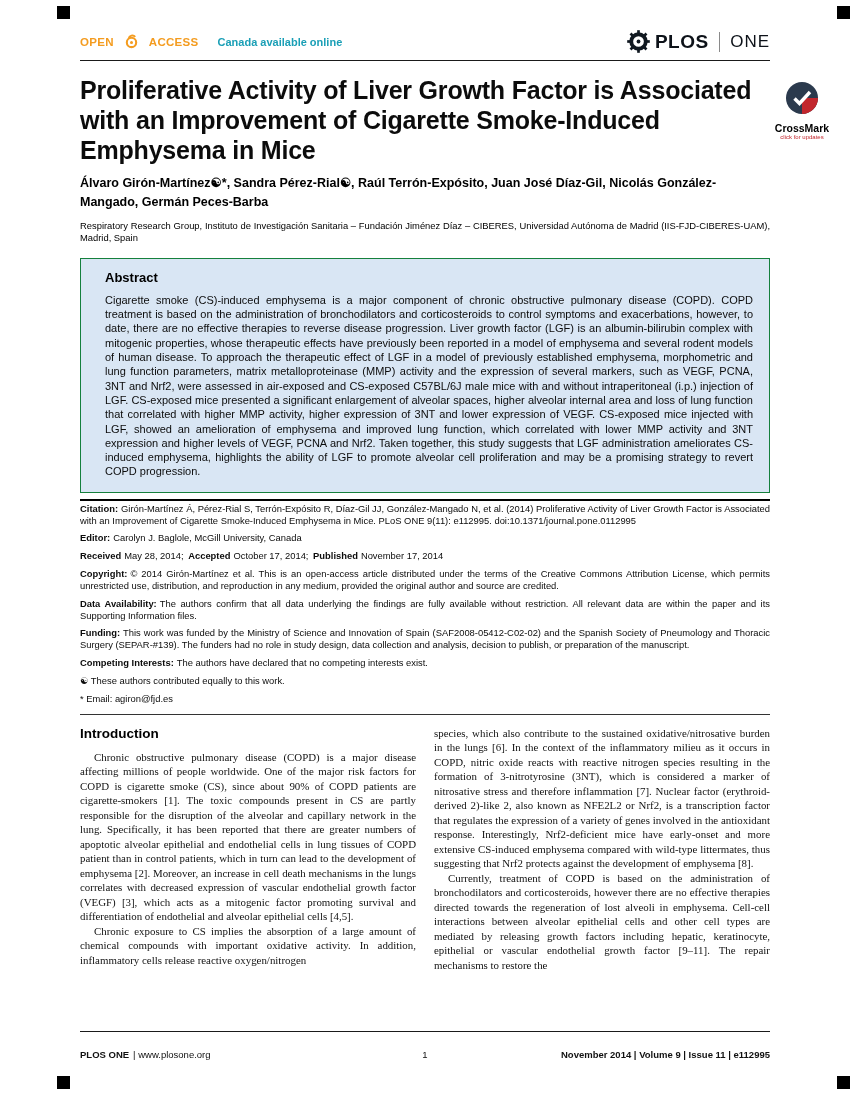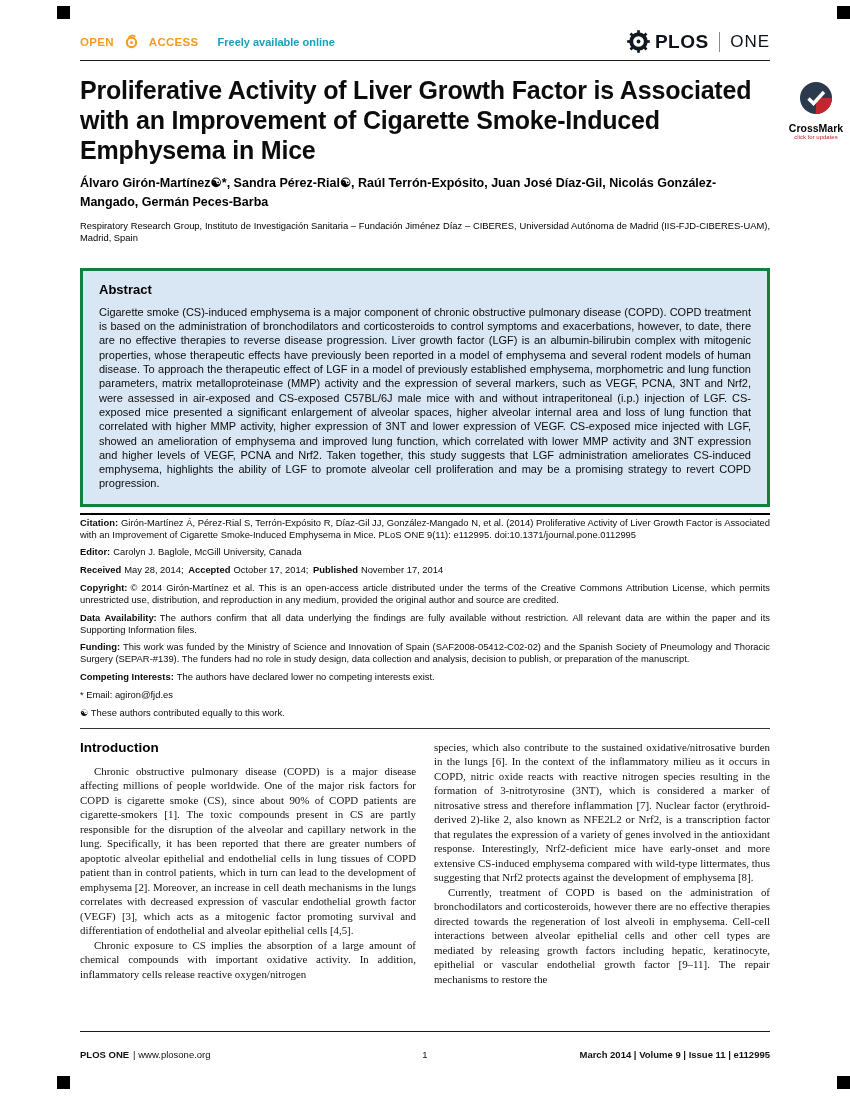--- a/index.html
+++ b/index.html
@@ -28,28 +28,28 @@
   .oa-icon { margin:0 1px; }
   .freely { margin-left:10px; font-weight:bold; font-size:11px; color:var(--freely_teal, #1A9FB6); }
   .plos-logo { display:flex; align-items:center; gap:5px; }
   .plos-word { font-weight:bold; font-size:19px; letter-spacing:0.5px; color:#0d1219; }
   .logo-divider { display:inline-block; width:1.5px; height:20px; background:#8a8a8a; margin:0 5px; }
   .one-word { font-size:17px; letter-spacing:1px; color:#0d1219; }
   .header-rule { border:none; border-top:1.5px solid #1a1a1a; margin:7px 0 0 0; }
 
   
   h1.title { font-size:25px; line-height:1.2; font-weight:bold; margin:14px 0 0 0; letter-spacing:-0.2px; color:#0c0c0c; }
-  .crossmark { position:absolute; right:5px; top:80px; width:58px; text-align:center; cursor:pointer; }
+  .crossmark { position:absolute; right:19px; top:80px; width:58px; text-align:center; cursor:pointer; }
   .cm-label { font-size:10.5px; font-weight:bold; color:#000; margin-top:2px; }
   .cm-sub { font-size:6px; color:var(--crossmark_red, #C2272D); }
   .authors { margin-top:9px; font-size:12.5px; font-weight:bold; line-height:1.5; color:#000; }
   .affiliation { margin-top:8px; font-size:9.4px; line-height:1.35; color:#000; text-align:justify; }
 
   
-  .abstract-box { margin-top:23px; border:3px solid #15803d; background:var(--abstract_bg, #D9E6F4); padding:9px 16px 13px 16px; }
+  .abstract-box { margin-top:13px; border:1px solid #15803d; background:var(--abstract_bg, #D9E6F4); padding:9px 16px 13px 24px; }
   .abstract-box h2 { font-size:13px; margin:2px 0 8px 0; color:#000; }
   .abstract-box p { font-size:11px; line-height:1.3; text-align:justify; margin:0; color:#0c0c0c; }
 
   
   .meta-section { margin-top:6px; border-top:2px solid #000000; border-bottom:1px solid #333; padding:2px 0 3px 0; }
   .meta { font-size:9.4px; line-height:1.26; text-align:justify; margin:0 0 6px 0; color:#0c0c0c; }
   .meta b { margin-right:3px; }
   .meta b.mid { margin-left:2px; }
 
   
@@ -80,21 +80,21 @@
 
     <div class="topbar">
       <div class="oa">
         <span class="oa-open">OPEN</span>
         <svg class="oa-icon" width="15" height="15" viewBox="0 0 16 16">
           <circle cx="8" cy="9" r="5" fill="none" stroke="#F49C20" stroke-width="2.2"></circle>
           <path d="M5 5 A4 4 0 0 1 12 3" fill="none" stroke="#F49C20" stroke-width="2"></path>
           <circle cx="8" cy="9" r="1.6" fill="#F49C20"></circle>
         </svg>
         <span class="oa-access">ACCESS</span>
-        <span class="freely">Freely available online</span>
+        <span class="freely">Canada available online</span>
       </div>
       <div class="plos-logo">
         <svg width="23" height="23" viewBox="0 0 24 24">
           <g fill="#101820">
             <rect x="10.6" y="0.2" width="2.8" height="4.6"></rect>
             <rect x="10.6" y="0.2" width="2.8" height="4.6" transform="rotate(45 12 12)"></rect>
             <rect x="10.6" y="0.2" width="2.8" height="4.6" transform="rotate(90 12 12)"></rect>
             <rect x="10.6" y="0.2" width="2.8" height="4.6" transform="rotate(135 12 12)"></rect>
             <rect x="10.6" y="0.2" width="2.8" height="4.6" transform="rotate(180 12 12)"></rect>
             <rect x="10.6" y="0.2" width="2.8" height="4.6" transform="rotate(225 12 12)"></rect>
@@ -121,23 +121,23 @@
       <p>Cigarette smoke (CS)-induced emphysema is a major component of chronic obstructive pulmonary disease (COPD). COPD treatment is based on the administration of bronchodilators and corticosteroids to control symptoms and exacerbations, however, to date, there are no effective therapies to reverse disease progression. Liver growth factor (LGF) is an albumin-bilirubin complex with mitogenic properties, whose therapeutic effects have previously been reported in a model of emphysema and several rodent models of human disease. To approach the therapeutic effect of LGF in a model of previously established emphysema, morphometric and lung function parameters, matrix metalloproteinase (MMP) activity and the expression of several markers, such as VEGF, PCNA, 3NT and Nrf2, were assessed in air-exposed and CS-exposed C57BL/6J male mice with and without intraperitoneal (i.p.) injection of LGF. CS-exposed mice presented a significant enlargement of alveolar spaces, higher alveolar internal area and loss of lung function that correlated with higher MMP activity, higher expression of 3NT and lower expression of VEGF. CS-exposed mice injected with LGF, showed an amelioration of emphysema and improved lung function, which correlated with lower MMP activity and 3NT expression and higher levels of VEGF, PCNA and Nrf2. Taken together, this study suggests that LGF administration ameliorates CS-induced emphysema, highlights the ability of LGF to promote alveolar cell proliferation and may be a promising strategy to revert COPD progression.</p>
     </div>
 
     <div class="meta-section">
       <p class="meta"><b>Citation:</b><span>Girón-Martínez Á, Pérez-Rial S, Terrón-Expósito R, Díaz-Gil JJ, González-Mangado N, et al. (2014) Proliferative Activity of Liver Growth Factor is Associated with an Improvement of Cigarette Smoke-Induced Emphysema in Mice. PLoS ONE 9(11): e112995. doi:10.1371/journal.pone.0112995</span></p>
       <p class="meta"><b>Editor:</b><span>Carolyn J. Baglole, McGill University, Canada</span></p>
       <p class="meta"><b>Received</b><span>May 28, 2014;</span> <b class="mid">Accepted</b><span>October 17, 2014;</span> <b class="mid">Published</b><span>November 17, 2014</span></p>
       <p class="meta"><b>Copyright:</b><span>© 2014 Girón-Martínez et al. This is an open-access article distributed under the terms of the Creative Commons Attribution License, which permits unrestricted use, distribution, and reproduction in any medium, provided the original author and source are credited.</span></p>
       <p class="meta"><b>Data Availability:</b><span>The authors confirm that all data underlying the findings are fully available without restriction. All relevant data are within the paper and its Supporting Information files.</span></p>
       <p class="meta"><b>Funding:</b><span>This work was funded by the Ministry of Science and Innovation of Spain (SAF2008-05412-C02-02) and the Spanish Society of Pneumology and Thoracic Surgery (SEPAR-#139). The funders had no role in study design, data collection and analysis, decision to publish, or preparation of the manuscript.</span></p>
-      <p class="meta"><b>Competing Interests:</b><span>The authors have declared lower no competing interests exist.</span></p>
+      <p class="meta"><b>Competing Interests:</b><span>The authors have declared that no competing interests exist.</span></p>
+      <p class="meta">☯ These authors contributed equally to this work.</p>
       <p class="meta">* Email: agiron@fjd.es</p>
-      <p class="meta">☯ These authors contributed equally to this work.</p>
     </div>
 
     <div class="body-cols">
       <div class="col">
         <h3 class="section">Introduction</h3>
         <p class="bodytext indent">Chronic obstructive pulmonary disease (COPD) is a major disease affecting millions of people worldwide. One of the major risk factors for COPD is cigarette smoke (CS), since about 90% of COPD patients are cigarette-smokers [1]. The toxic compounds present in CS are partly responsible for the disruption of the alveolar and capillary network in the lung. Specifically, it has been reported that there are greater numbers of apoptotic alveolar epithelial and endothelial cells in lung tissues of COPD patient than in control patients, which in turn can lead to the development of emphysema [2]. Moreover, an increase in cell death mechanisms in the lungs correlates with decreased expression of vascular endothelial growth factor (VEGF) [3], which acts as a mitogenic factor promoting survival and differentiation of endothelial and alveolar epithelial cells [4,5].</p>
         <p class="bodytext indent">Chronic exposure to CS implies the absorption of a large amount of chemical compounds with important oxidative activity. In addition, inflammatory cells release reactive oxygen/nitrogen</p>
       </div>
       <div class="col">
         <p class="bodytext">species, which also contribute to the sustained oxidative/nitrosative burden in the lungs [6]. In the context of the inflammatory milieu as it occurs in COPD, nitric oxide reacts with reactive nitrogen species resulting in the formation of 3-nitrotyrosine (3NT), which is considered a marker of nitrosative stress and therefore inflammation [7]. Nuclear factor (erythroid-derived 2)-like 2, also known as NFE2L2 or Nrf2, is a transcription factor that regulates the expression of a variety of genes involved in the antioxidant response. Interestingly, Nrf2-deficient mice have early-onset and more extensive CS-induced emphysema compared with wild-type littermates, thus suggesting that Nrf2 protects against the development of emphysema [8].</p>
@@ -153,16 +153,16 @@
       <path d="M18 18 L34 18 A16 16 0 0 1 18 34 Z" fill="#C2272D"></path>
       <path d="M10.5 18.5 l5 5 L26 12" stroke="#ffffff" stroke-width="3.4" fill="none"></path>
     </svg>
     <div class="cm-label">CrossMark</div>
     <div class="cm-sub">click for updates</div>
   </div>
 
   <div class="footer">
     <span class="f-left"><b>PLOS ONE</b><span>| www.plosone.org</span></span>
     <span class="f-center">1</span>
-    <span class="f-right">March 2014 | Volume 9 | Issue 11 | e112995</span>
+    <span class="f-right">November 2014 | Volume 9 | Issue 11 | e112995</span>
   </div>
 
 </div>
 
 </body></html>

